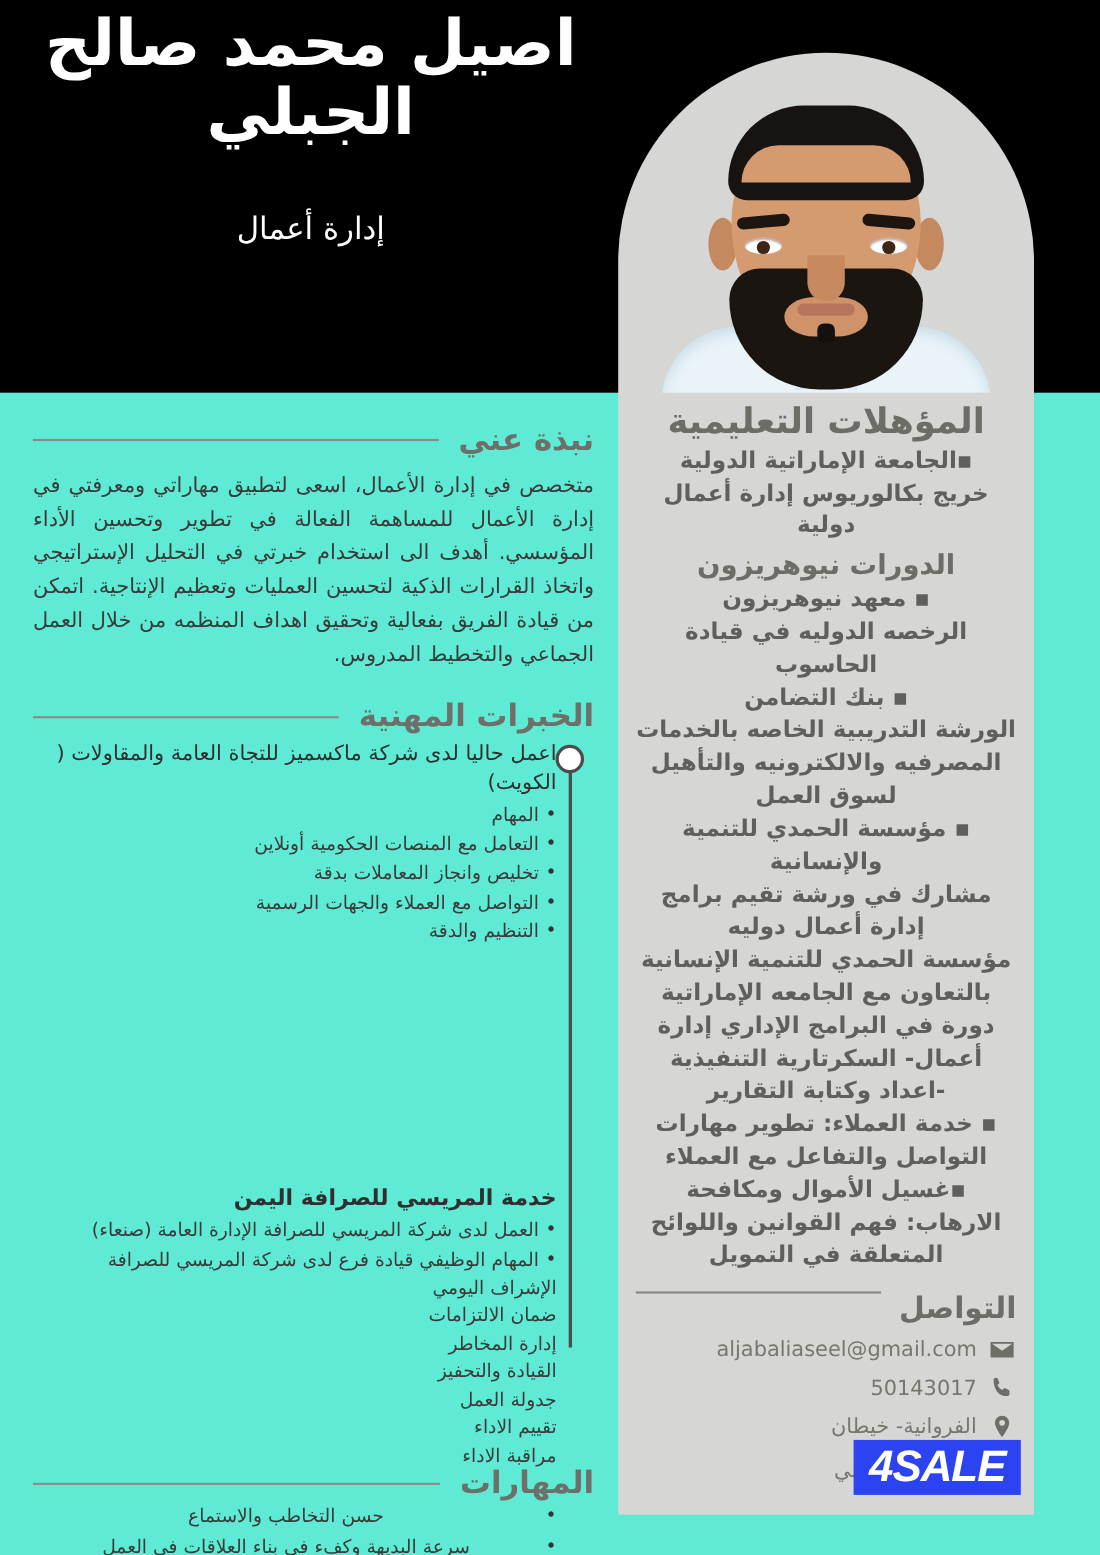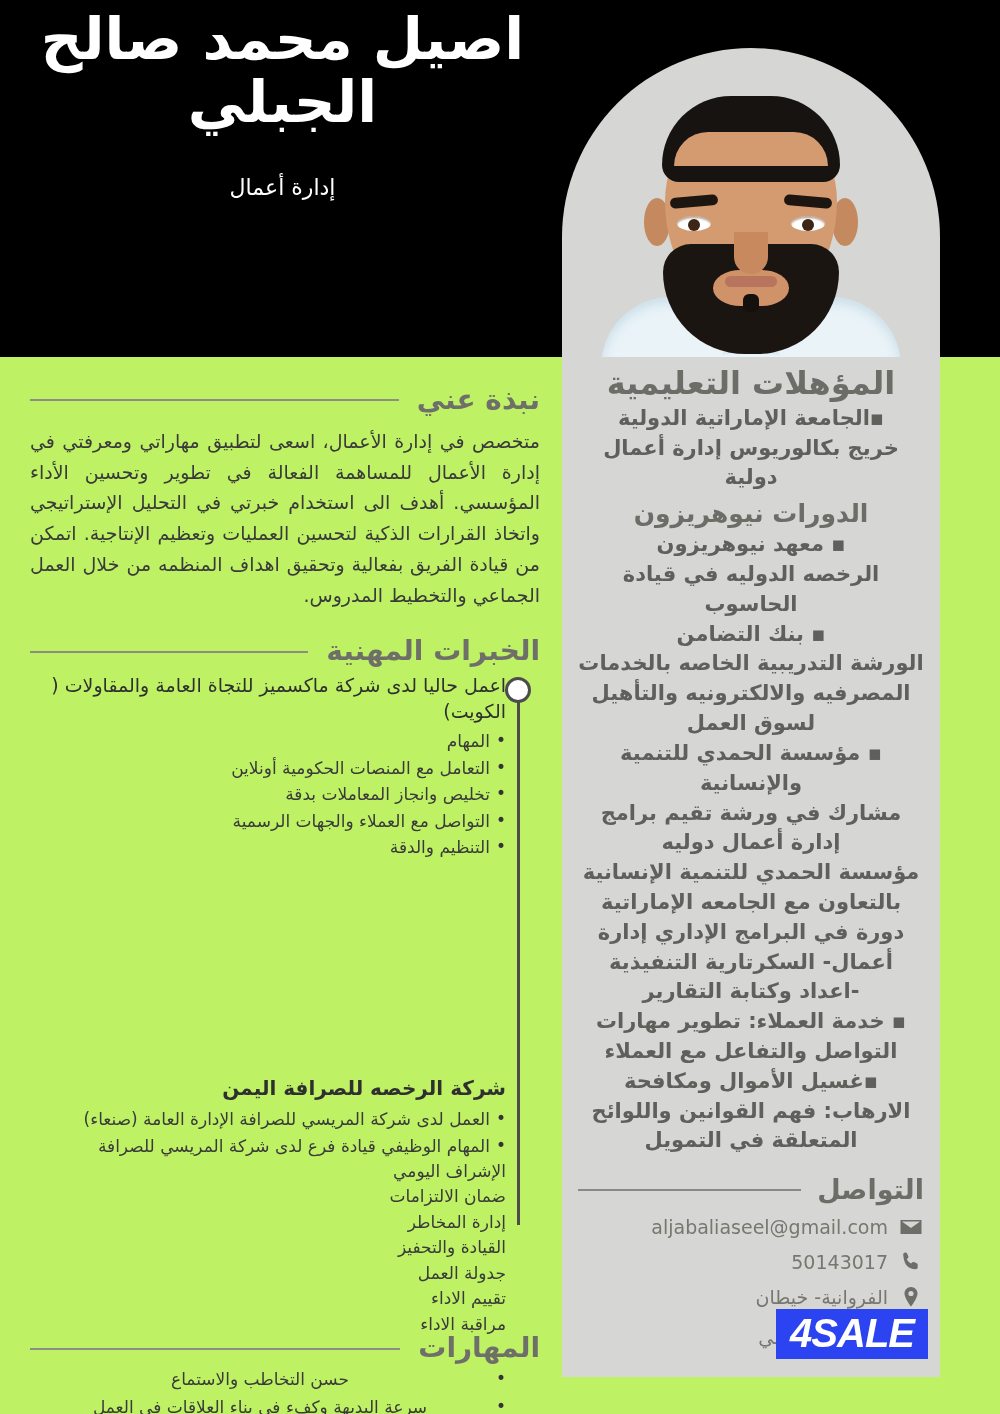--- a/index.html
+++ b/index.html
@@ -5,21 +5,21 @@
   * { margin:0; padding:0; box-sizing:border-box; }
   html, body {
     width:1000px; height:1414px;
     background:#ffffff;
     font-family:"DejaVu Sans", sans-serif;
   }
   #page {
     position:relative;
     width:1000px; height:1414px;
     overflow:hidden;
-    background:#bef264;
+    background:#5eead4;
   }
 
   
   .header-black {
     position:absolute; left:0; top:0;
     width:1000px; height:357px;
     background:#000000;
   }
   .name-wrap {
     position:absolute; left:0; top:8px;
@@ -30,23 +30,23 @@
   .cv-name {
     color:#ffffff;
     font-size:58px;
     font-weight:bold;
     line-height:1.08;
     letter-spacing:-0.5px;
     direction:rtl;
   }
   .cv-role {
     color:#ffffff;
-    font-size:22px;
+    font-size:28px;
     font-weight:normal;
-    margin-top:42px;
+    margin-top:58px;
     direction:rtl;
   }
 
   
   .photo-arch {
     position:absolute;
     left:562px; top:48px;
     width:378px; height:313px;
     background:#d6d6d4;
     border-top-left-radius:189px;
@@ -151,21 +151,21 @@
   }
   .side-h {
     font-size:32px; font-weight:bold; color:#6d6d68;
     line-height:1.15; margin:4px 0 2px 0;
   }
   .side-h-sub { font-size:25px; font-weight:bold; color:#6d6d68; margin:6px 0 2px 0;}
   .side-line { font-size:21px; color:#5f5f5b; line-height:1.42; font-weight:bold; }
 
   
   .contact-head-row {
-    display:flex; align-items:center; justify-content:flex-start;
+    display:flex; justify-content:flex-start;
     gap:16px; margin:18px 0 2px 0; direction:rtl;
   }
   .contact-title { font-size:27px; font-weight:bold; color:#6d6d68; white-space:nowrap;}
   .contact-rule { flex:1; height:2px; background:#8a8a84; }
   .contact-row {
     display:flex; align-items:center; justify-content:flex-start;
     gap:10px; margin-top:9px; direction:rtl;
   }
   .contact-ico {
     width:26px; height:26px; flex:0 0 26px;
@@ -364,21 +364,21 @@
         <ul class="job-list">
           <li>المهام</li>
           <li>التعامل مع المنصات الحكومية أونلاين</li>
           <li>تخليص وانجاز المعاملات بدقة</li>
           <li>التواصل مع العملاء والجهات الرسمية</li>
           <li>التنظيم والدقة</li>
         </ul>
       </div>
 
       <div style="margin-top:215px;">
-        <div class="job-title bold">شركة الرخصه للصرافة اليمن</div>
+        <div class="job-title bold">خدمة المريسي للصرافة اليمن</div>
         <ul class="job-list">
           <li>العمل لدى شركة المريسي للصرافة الإدارة العامة (صنعاء)</li>
           <li>المهام الوظيفي قيادة فرع لدى شركة المريسي للصرافة</li>
         </ul>
         <div class="plain-list">
           <div>الإشراف اليومي</div>
           <div>ضمان الالتزامات</div>
           <div>إدارة المخاطر</div>
           <div>القيادة والتحفيز</div>
           <div>جدولة العمل</div>

